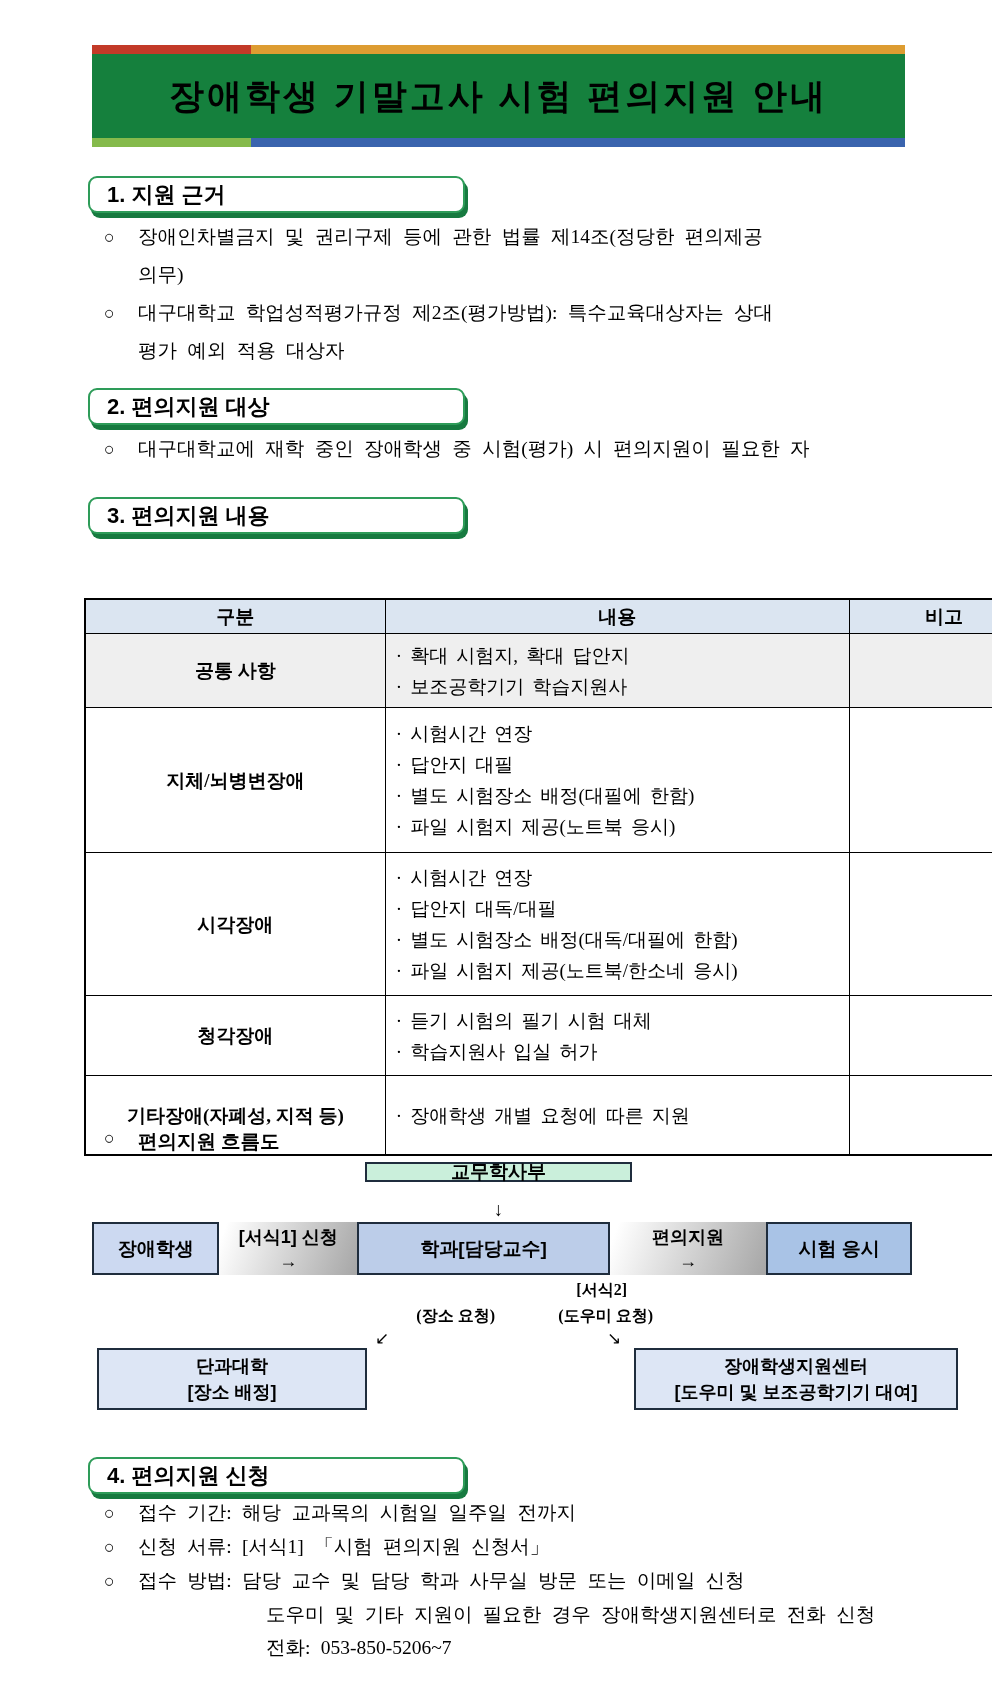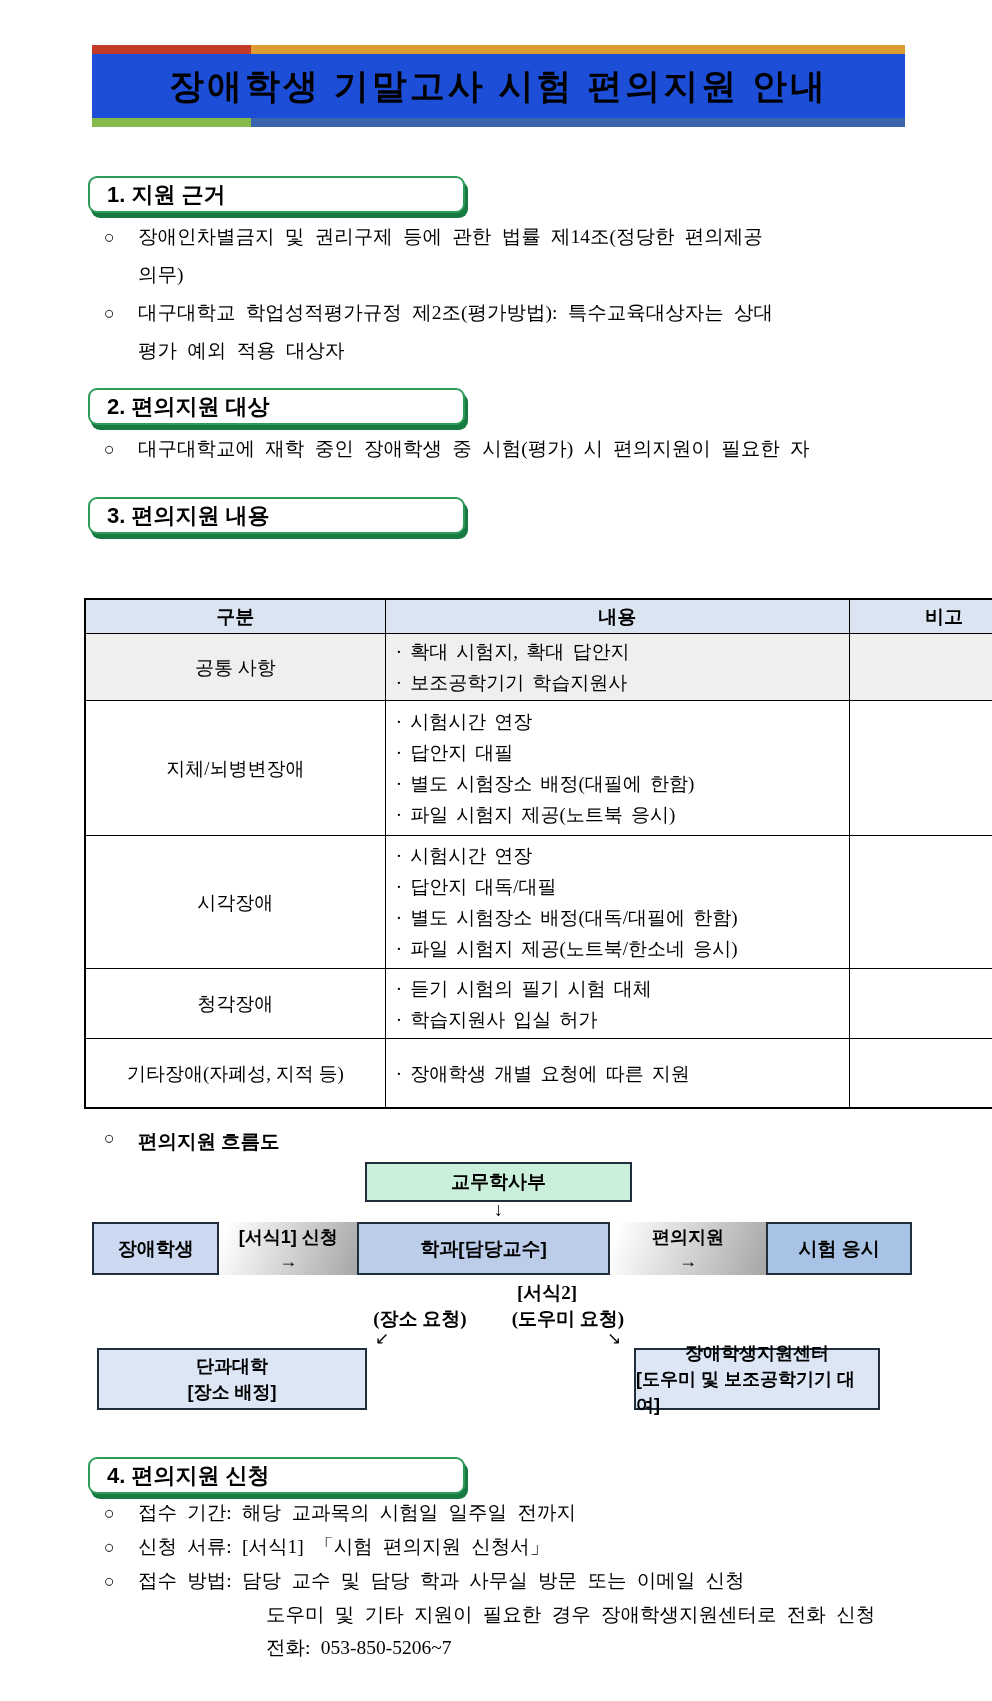--- a/index.html
+++ b/index.html
@@ -11,21 +11,21 @@
   
   .banner { position:absolute; left:92px; top:45px; width:813px; }
   .bar { display:flex; height:9px; }
   .bar .seg-a { width:159px; }
   .bar .seg-b { flex:1; }
   .bar-top .seg-a { background:#c33a28; }
   .bar-top .seg-b { background:#dd9c31; }
   .bar-bottom .seg-a { background:#85ba4b; }
   .bar-bottom .seg-b { background:#3a64ae; }
   .banner-mid {
-    height:64px; background:#1d4ed8; display:flex; align-items:center; justify-content:center;
+    height:84px; background:#15803d; display:flex; align-items:center; justify-content:center;
   }
   .banner-title {
     font-family:"Liberation Sans", sans-serif; font-weight:bold; font-size:35px; letter-spacing:3px;
   }
 
   
   .sec-box {
     position:absolute; left:88px; width:356px; height:33px;
     background:#fff; border:2px solid #2e9c59; border-radius:9px;
     box-shadow:3px 5px 0 0 #177a40;
@@ -50,67 +50,67 @@
   
   .accom-table {
     position:absolute; left:84px; top:598px; width:956px;
     border-collapse:collapse; border:2px solid #000; font-size:19px;
   }
   .accom-table th, .accom-table td { border:1px solid #000; }
   .accom-table th {
     background:#dbe5f1; height:31px; font-size:19px; font-weight:bold; text-align:center;
   }
   .accom-table td.cat {
-    text-align:center; font-weight:normal; vertical-align:middle; padding:0 12px; line-height:27px;
+    text-align:center; font-weight:bold; vertical-align:middle; padding:7px 12px; line-height:27px;
   }
   .accom-table td.items { padding:2px 6px 2px 10px; vertical-align:middle; }
   .accom-table .item { line-height:31px; word-spacing:0.18em; }
   .accom-table tbody tr:nth-child(1) td { background:#efefef; height:59px; }
   .accom-table tbody tr:nth-child(2) td { height:130px; }
   .accom-table tbody tr:nth-child(3) td { height:128px; }
   .accom-table tbody tr:nth-child(4) td { height:65px; }
   .accom-table tbody tr:nth-child(5) td { height:64px; }
 
   
   .flow { position:absolute; left:92px; top:1120px; width:820px; height:300px; font-size:19px; }
   .flow-title { position:absolute; left:12px; top:8px; display:flex; font-weight:bold; font-size:19.5px; }
   .flow-title .mk { width:34px; flex:0 0 34px; font-size:18px; }
   .fbox {
     position:absolute; border:2px solid #1f2d3d; box-sizing:border-box;
     display:flex; align-items:center; justify-content:center;
     font-family:"Liberation Sans", sans-serif; font-weight:bold; font-size:19px;
   }
-  #flow-top-box { left:273px; top:42px; width:267px; height:40px; background:#caefdb; }
+  #flow-top-box { left:273px; top:42px; width:267px; height:20px; background:#caefdb; }
   #flow-down-arrow { position:absolute; left:273px; top:79px; width:267px; text-align:center; font-weight:bold; font-size:19px; }
   .flow-main-row { position:absolute; left:0; top:102px; width:820px; height:53px; display:flex; }
   .flow-main-row .fcell { box-sizing:border-box; display:flex; align-items:center; justify-content:center; }
   #flow-student-box { position:static; width:131px; background:#ccd9f1; }
   #flow-dept-box { position:static; width:260px; background:#bccde9; }
   #flow-exam-box { position:static; width:150px; background:#a9c3e6; }
   .gradcell {
     display:flex; flex-direction:column; align-items:center; justify-content:center;
     font-family:"Liberation Sans", sans-serif; font-weight:bold; font-size:18px; line-height:24px;
     background:linear-gradient(110deg, #ffffff 5%, #a6a6a6 100%);
   }
   #flow-grad-apply { width:142px; }
   #flow-grad-support { width:161px; }
-  .flow-note { position:absolute; text-align:center; font-weight:bold; font-size:19px; }
+  .flow-note { position:absolute; text-align:right; font-weight:bold; font-size:16px; }
   #flow-form2 { left:375px; top:160px; width:160px; }
   #flow-place-req { left:253px; top:186px; width:150px; }
   #flow-helper-req { left:391px; top:186px; width:170px; }
   .flow-diag { position:absolute; top:208px; font-size:17px; }
   #flow-sw-arrow { left:283px; }
   #flow-se-arrow { left:515px; }
   .fbox2 {
     position:absolute; top:228px; height:62px; border:2px solid #1f2d3d; box-sizing:border-box;
     background:#dde6f5; display:flex; flex-direction:column; align-items:center; justify-content:center;
     font-family:"Liberation Sans", sans-serif; font-weight:bold; font-size:18px; line-height:26px;
   }
   #flow-college-box { left:5px; width:270px; }
-  #flow-center-box { left:542px; width:246px; }
+  #flow-center-box { left:542px; width:324px; }
 </style>
 </head>
 <body>
 
 <div class="page">
 
   <div class="banner">
     <div class="bar bar-top">
       <div class="seg-a"></div>
       <div class="seg-b"></div>

